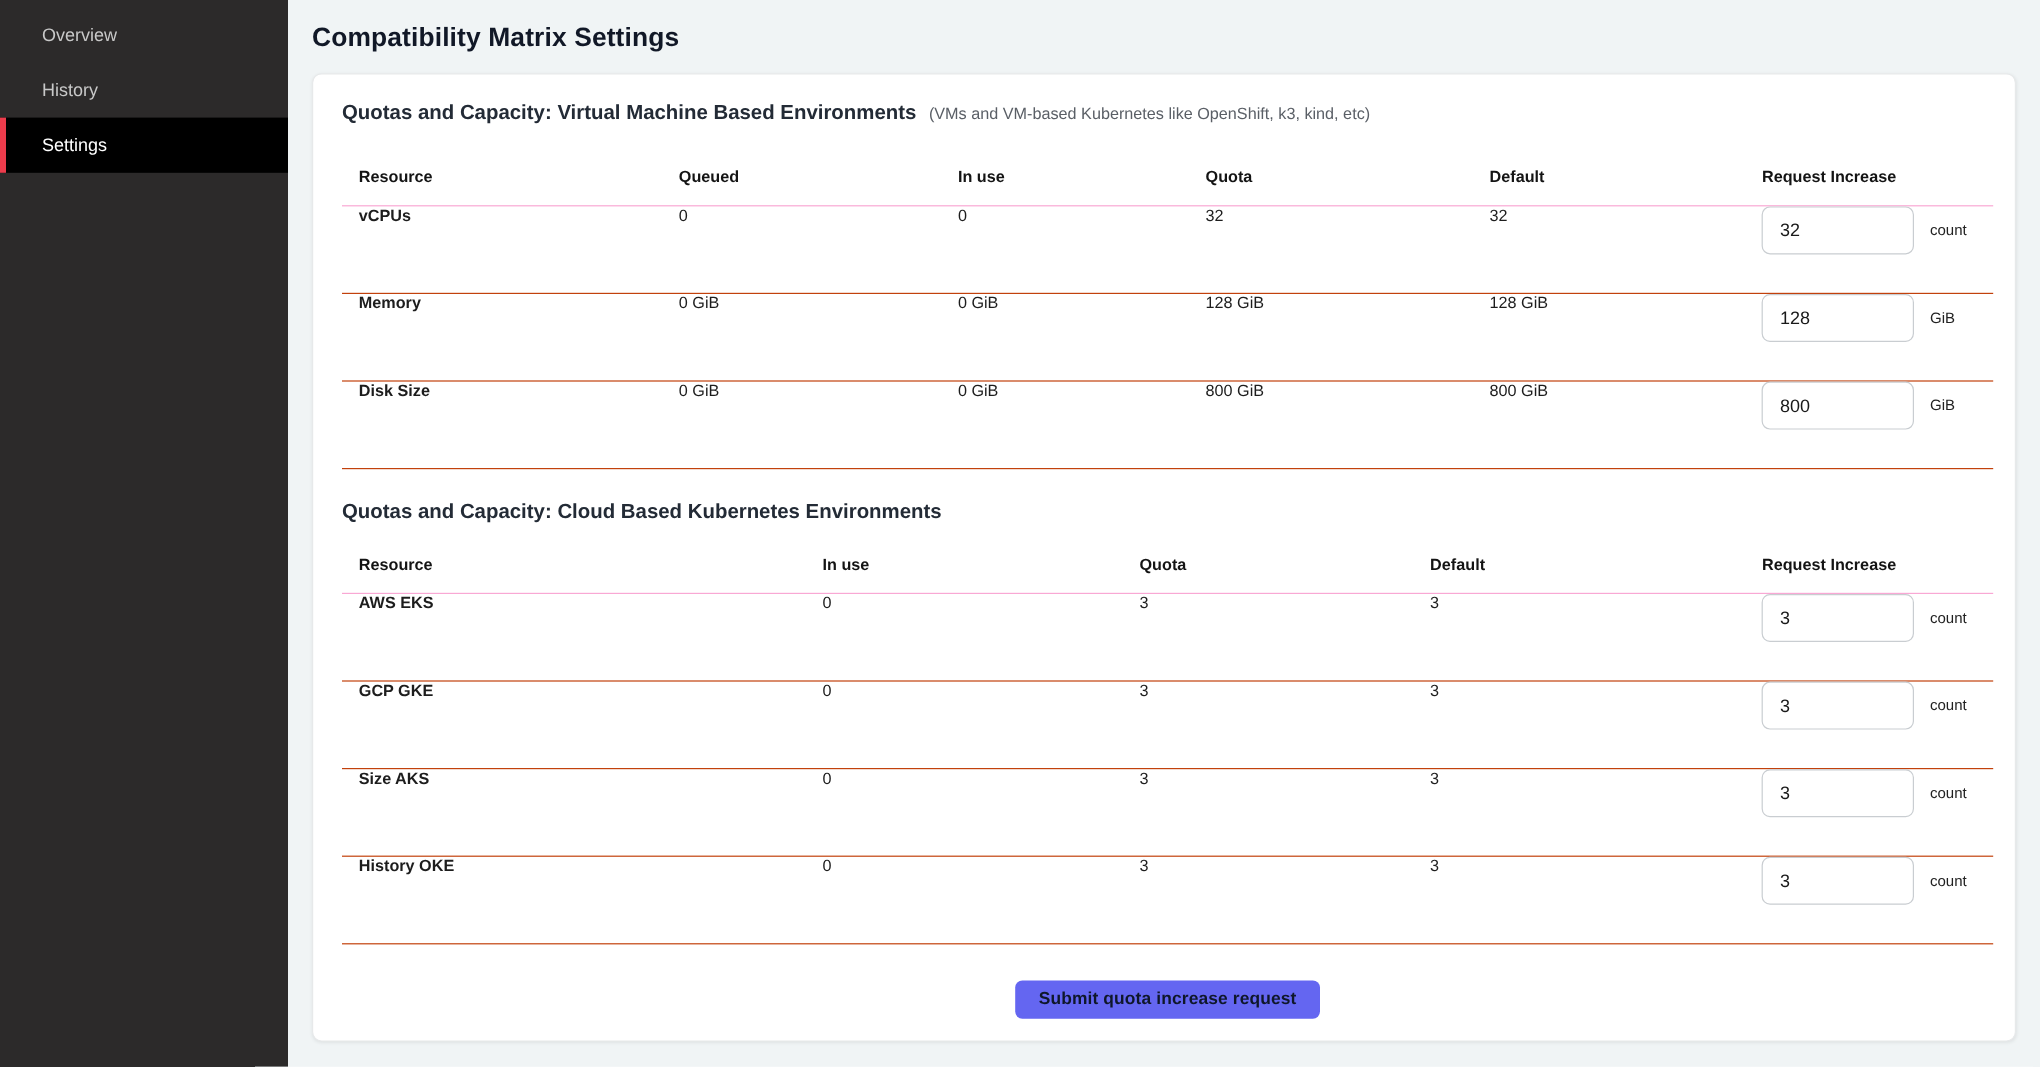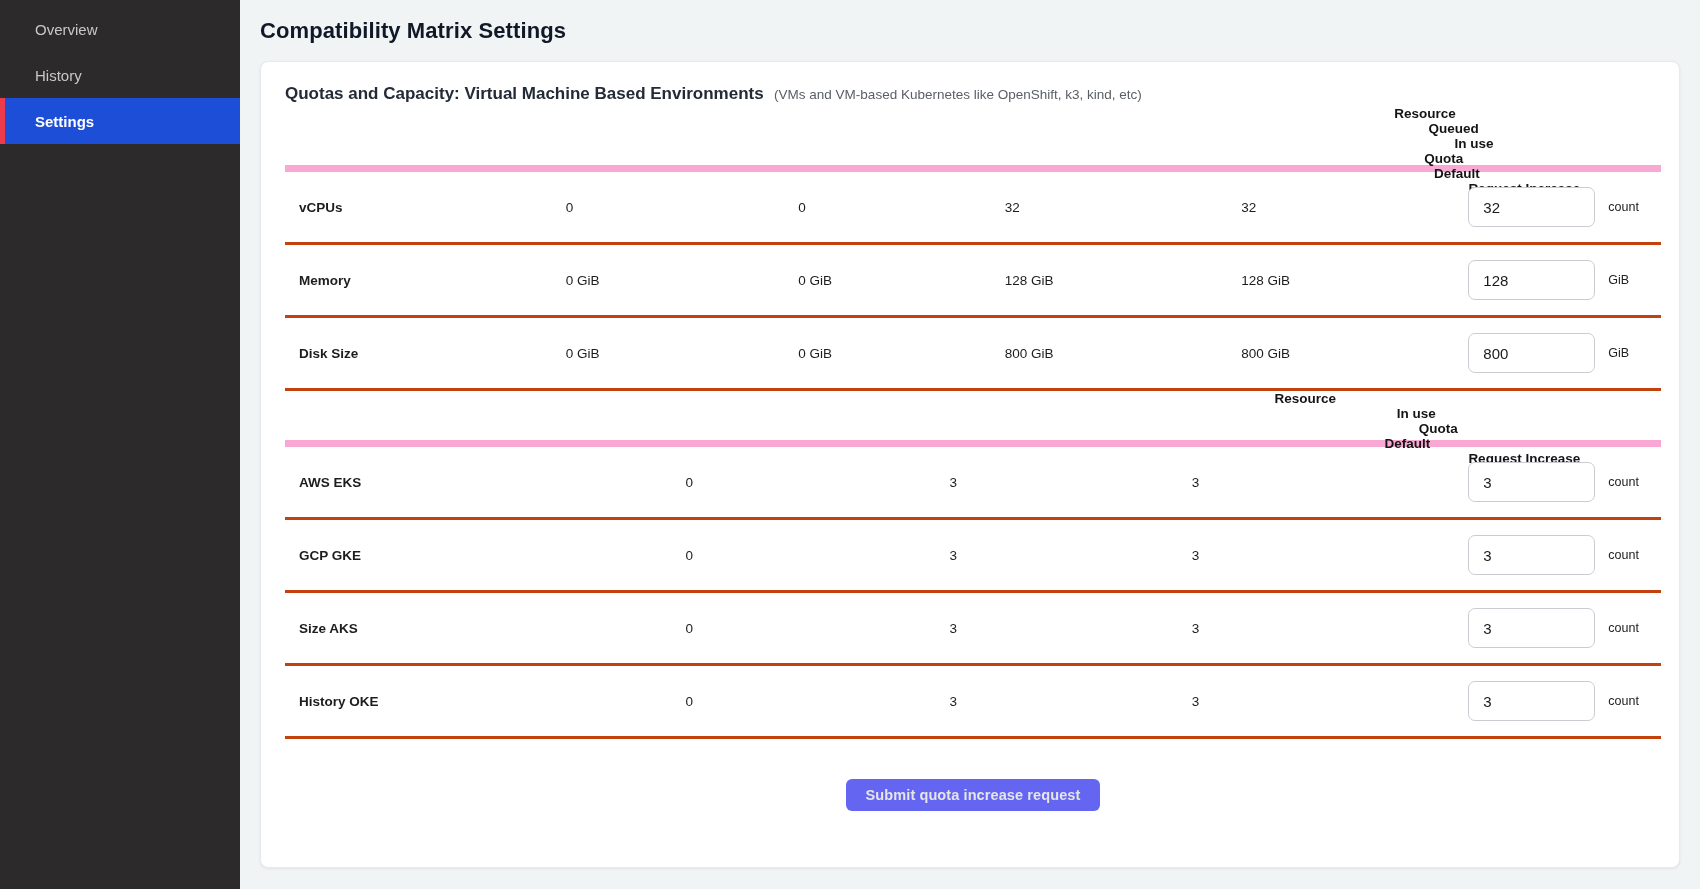--- a/index.html
+++ b/index.html
@@ -24,24 +24,23 @@
     height: 46px;
     display: flex;
     align-items: center;
     padding-left: 30px;
     font-size: 15px;
     color: #c8c8c8;
     cursor: pointer;
     border-left: 5px solid transparent;
   }
   .nav-item.active {
-    background: #1d4ed8;
+    background: #000000;
     color: #ffffff;
     border-left-color: #ec3c4c;
-    font-weight: bold;
   }
 
   
   .main { flex: 1; height: 632px; }
   .page-title {
     font-size: 22px;
     font-weight: 700;
     color: #111827;
     margin: 18px 0 17px 20px;
     letter-spacing: 0.1px;
@@ -68,34 +67,33 @@
     color: #5a5f66;
     margin-left: 6px;
   }
 
   
   .thead-row {
     display: flex;
     align-items: flex-end;
     height: 66px;
     padding-bottom: 16px;
-    border-bottom: 7px solid #f9a8d4;
-    flex-direction: column;
+    border-bottom: 1px solid #f9a8d4;
   }
   .thead-row.compact { height: 56px; }
   .th {
     font-size: 13.5px;
     font-weight: 700;
     color: #141414;
   }
   .trow {
     display: flex;
-    align-items: center;
+    align-items: flex-start;
     height: 73px;
-    border-bottom: 3px solid #c2410c;
+    border-bottom: 1px solid #c2410c;
   }
   .td { font-size: 13.5px; color: #1d1d1d; }
   .td.resource { font-weight: 700; }
 
   
   .t1 .c1 { width: 20.4%; }
   .t1 .c2 { width: 16.9%; }
   .t1 .c3 { width: 15.0%; }
   .t1 .c4 { width: 17.2%; }
   .t1 .c5 { width: 16.5%; }
@@ -132,31 +130,30 @@
   .section-2-heading { margin-top: 24px; }
 
   
   .button-row {
     display: flex;
     justify-content: center;
     margin-top: 30px;
   }
   .submit-btn {
     background: #6466f1;
-    color: #e5e5e5;
+    color: #0f172a;
     font-family: "Liberation Sans", sans-serif;
     font-size: 14.5px;
     font-weight: 700;
     border: none;
     border-radius: 6px;
     height: 32px;
     padding: 0 20px;
     cursor: pointer;
     letter-spacing: 0.1px;
-    margin-top: 10px;
   }
 </style>
 </head>
 <body>
 
 <nav class="sidebar">
   <div class="nav-item">
     <span>Overview</span>
   </div>
   <div class="nav-item">
@@ -217,20 +214,23 @@
         <div class="td c3">0 GiB</div>
         <div class="td c4">800 GiB</div>
         <div class="td c5">800 GiB</div>
         <div class="c6 req-cell">
           <input class="req-input" type="text" value="800" style="">
           <span class="unit-label">GiB</span>
         </div>
       </div>
     </div>
 
+    <div class="section-2-heading">
+      <span class="section-heading">Quotas and Capacity: Cloud Based Kubernetes Environments</span>
+    </div>
 
     <div class="t2">
       <div class="thead-row compact">
         <div class="th c1 cell-pad">Resource</div>
         <div class="th c2">In use</div>
         <div class="th c3">Quota</div>
         <div class="th c4">Default</div>
         <div class="th c5">Request Increase</div>
       </div>
 

